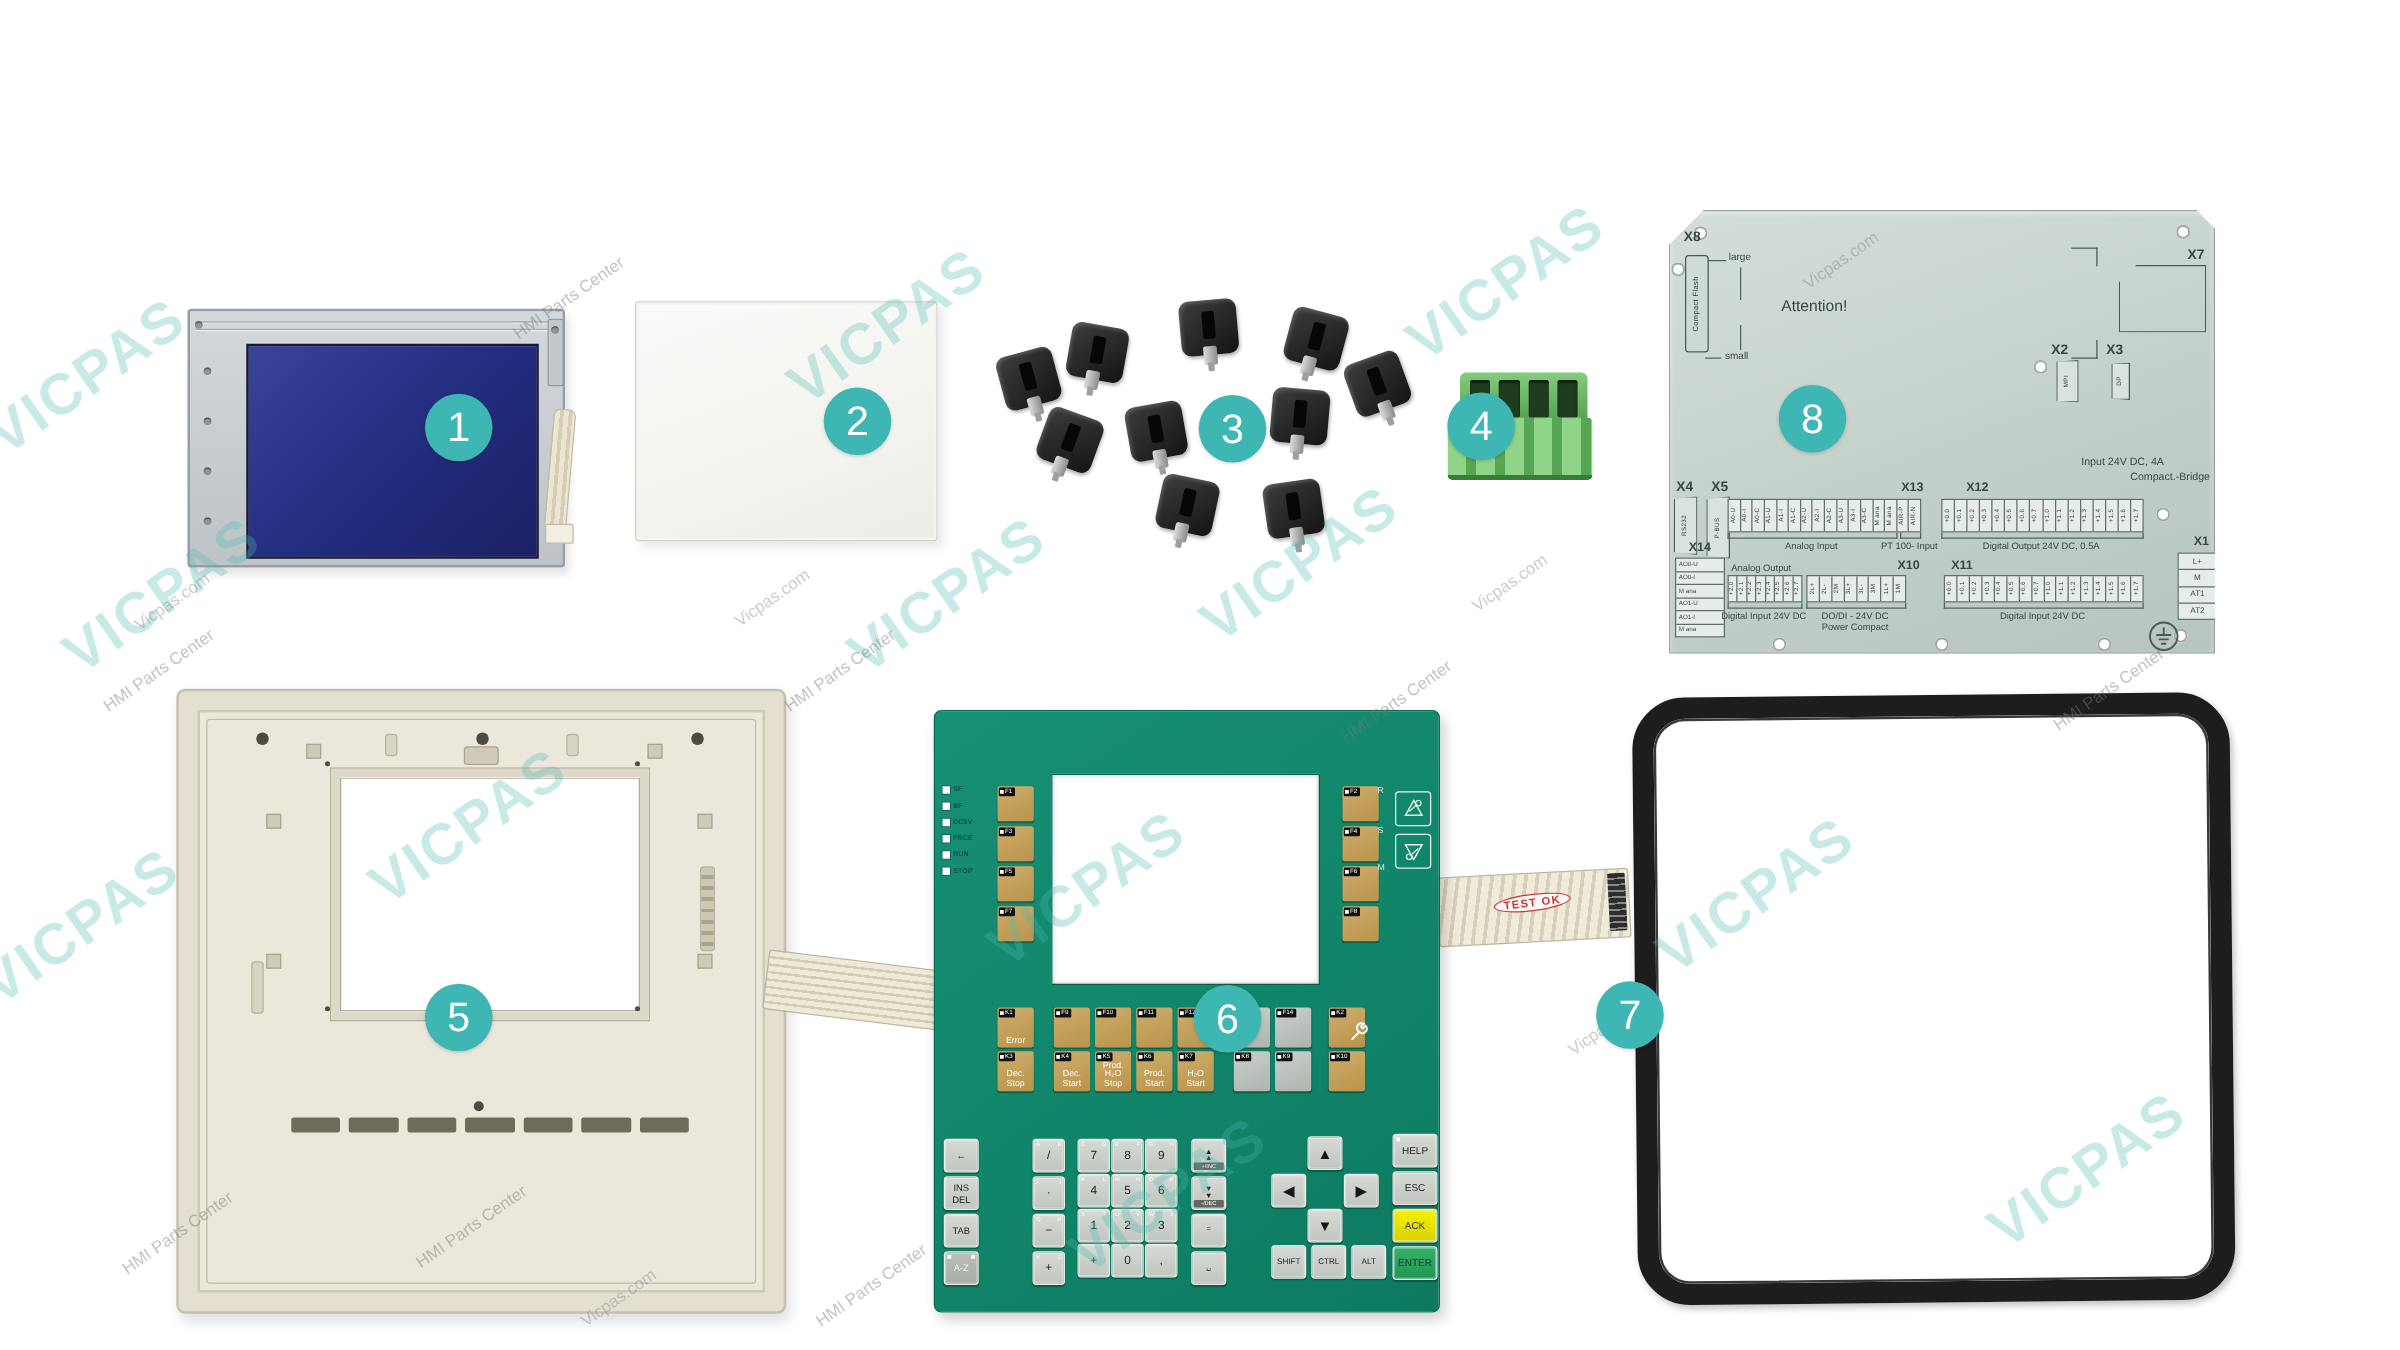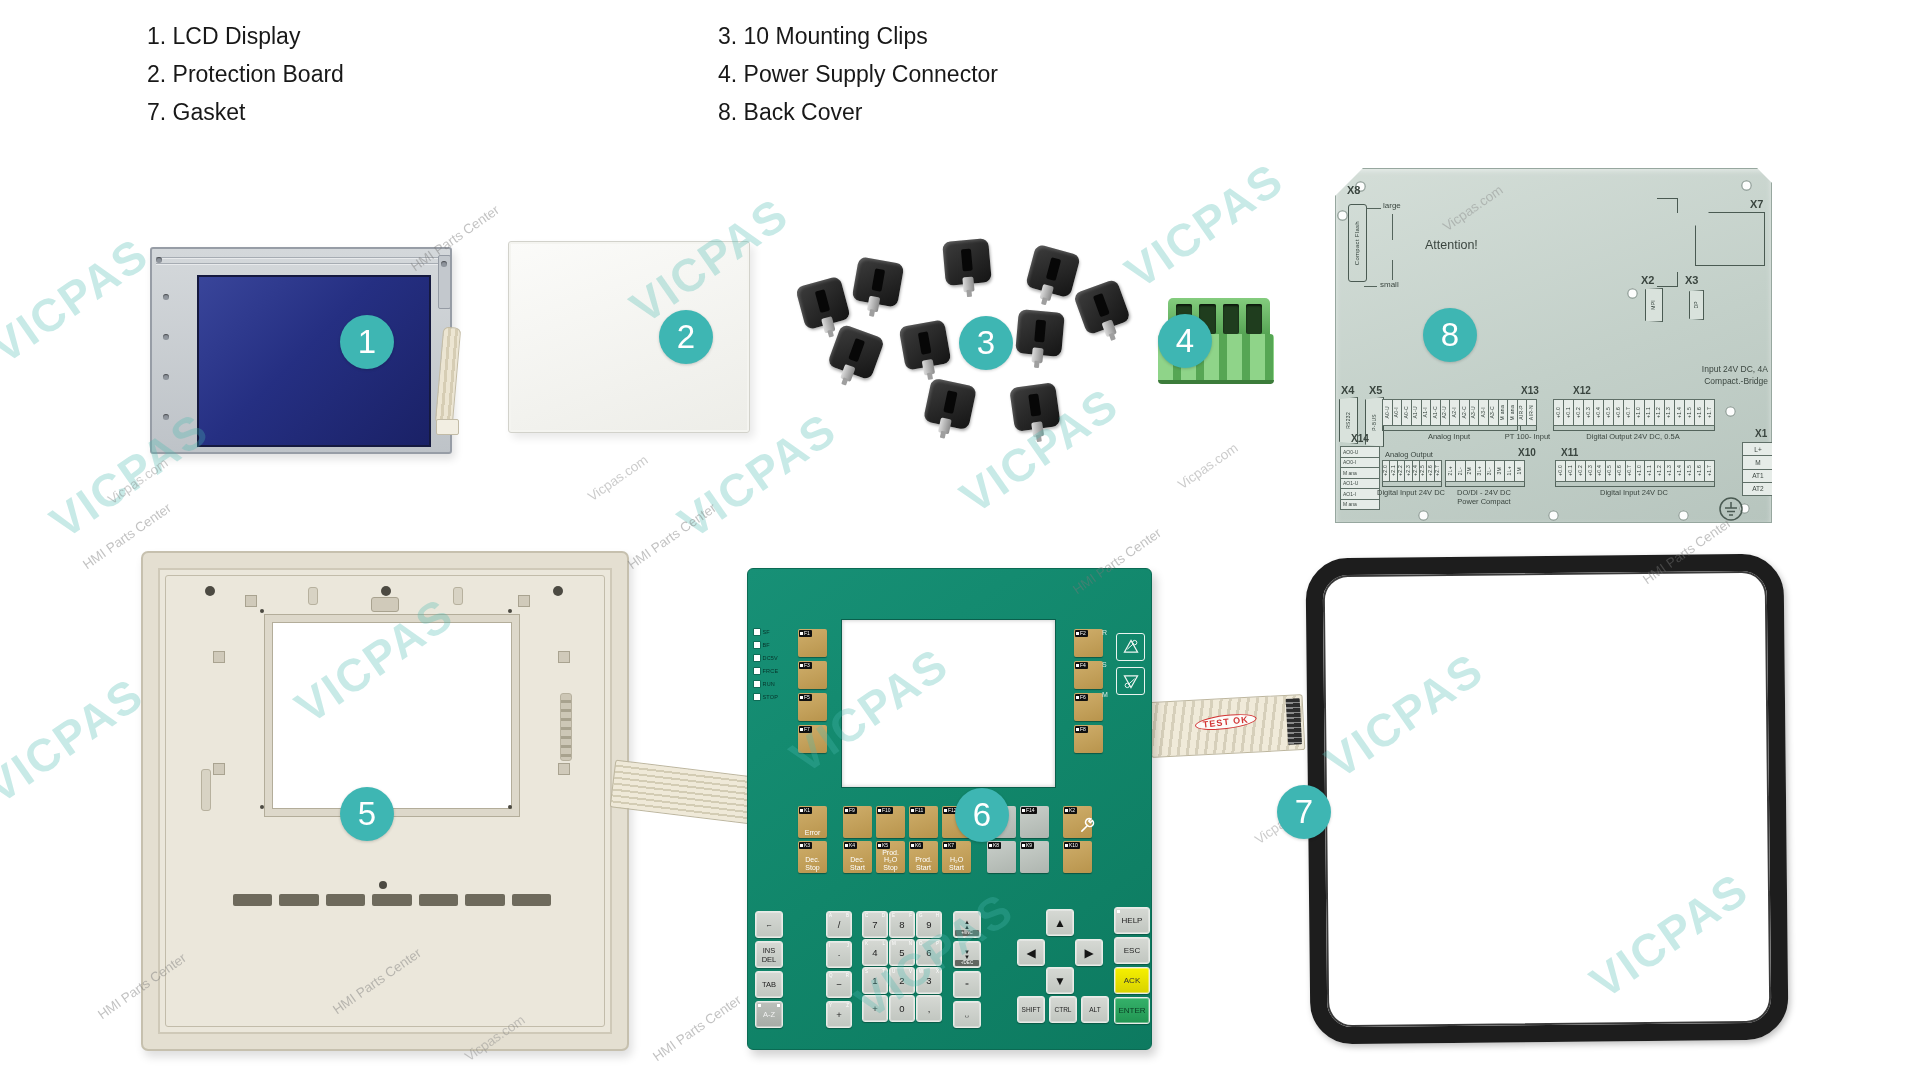--- a/index.html
+++ b/index.html
@@ -163,32 +163,20 @@
   
   .gasket{left:1308px;top:556px;width:478px;height:486px;border:17px solid #1d1d1d;border-radius:42px;
     box-sizing:border-box;transform:rotate(-.6deg);
     box-shadow:inset 0 0 0 2px #3a3a3a,2px 3px 6px rgba(0,0,0,.25)}
 </style>
 </head>
 <body>
 
 <div class="canvas">
 
-  <div class="legend-col" style="left:147px;top:22px">
-
-  <div>1. LCD Display</div>
-      <div>2. Protection Board</div>
-      <div>7. Gasket</div>
-    </div>
-  <div class="legend-col" style="left:718px;top:22px">
-
-  <div>3. 10 Mounting Clips</div>
-      <div>4. Power Supply Connector</div>
-      <div>8. Back Cover</div>
-    </div>
 
   <div class="abs lcd">
     <div class="lcd-groove" style="top:8px"></div>
     <div class="lcd-groove" style="top:14px"></div>
     <div class="lcd-screen"></div>
     <div class="screw" style="left:11px;top:45px"></div>
     <div class="screw" style="left:11px;top:85px"></div>
     <div class="screw" style="left:11px;top:125px"></div>
     <div class="screw" style="left:11px;top:165px"></div>
     <div class="screw" style="left:4px;top:8px"></div>
@@ -305,21 +293,21 @@
 
     <div class="bc-x" style="left:306px;top:106px">X2</div>
     <div class="bc-x" style="left:350px;top:106px">X3</div>
     <div class="dconn" style="left:310px;top:120px;width:16px;height:32px;clip-path:polygon(0 4%,100% 0,100% 100%,0 96%)">
         <span class="vtext">MPI</span>
       </div>
     <div class="dconn" style="left:354px;top:122px;width:13px;height:28px;clip-path:polygon(0 4%,100% 0,100% 100%,0 96%)">
         <span class="vtext">DP</span>
       </div>
 
-    <div class="bc-small" style="left:330px;top:196px;width:103px;text-align:right;font-size:8.5px">Input 24V DC, 4A</div>
+    <div class="bc-small" style="left:330px;top:196px;width:103px;font-size:8.5px">Input 24V DC, 4A</div>
     <div class="bc-small" style="left:330px;top:208px;width:103px;text-align:right;font-size:8.5px">Compact.-Bridge</div>
 
     <div class="bc-x" style="left:6px;top:216px">X4</div>
     <div class="bc-x" style="left:34px;top:216px">X5</div>
     <div class="dconn" style="left:4px;top:229px;width:17px;height:45px;clip-path:polygon(0 5%,100% 0,100% 100%,0 95%)">
         <span class="vtext">RS232</span>
       </div>
     <div class="dconn" style="left:30px;top:229px;width:17px;height:48px;clip-path:polygon(0 5%,100% 0,100% 100%,0 95%)">
         <span class="vtext">P-BUS</span>
       </div>

